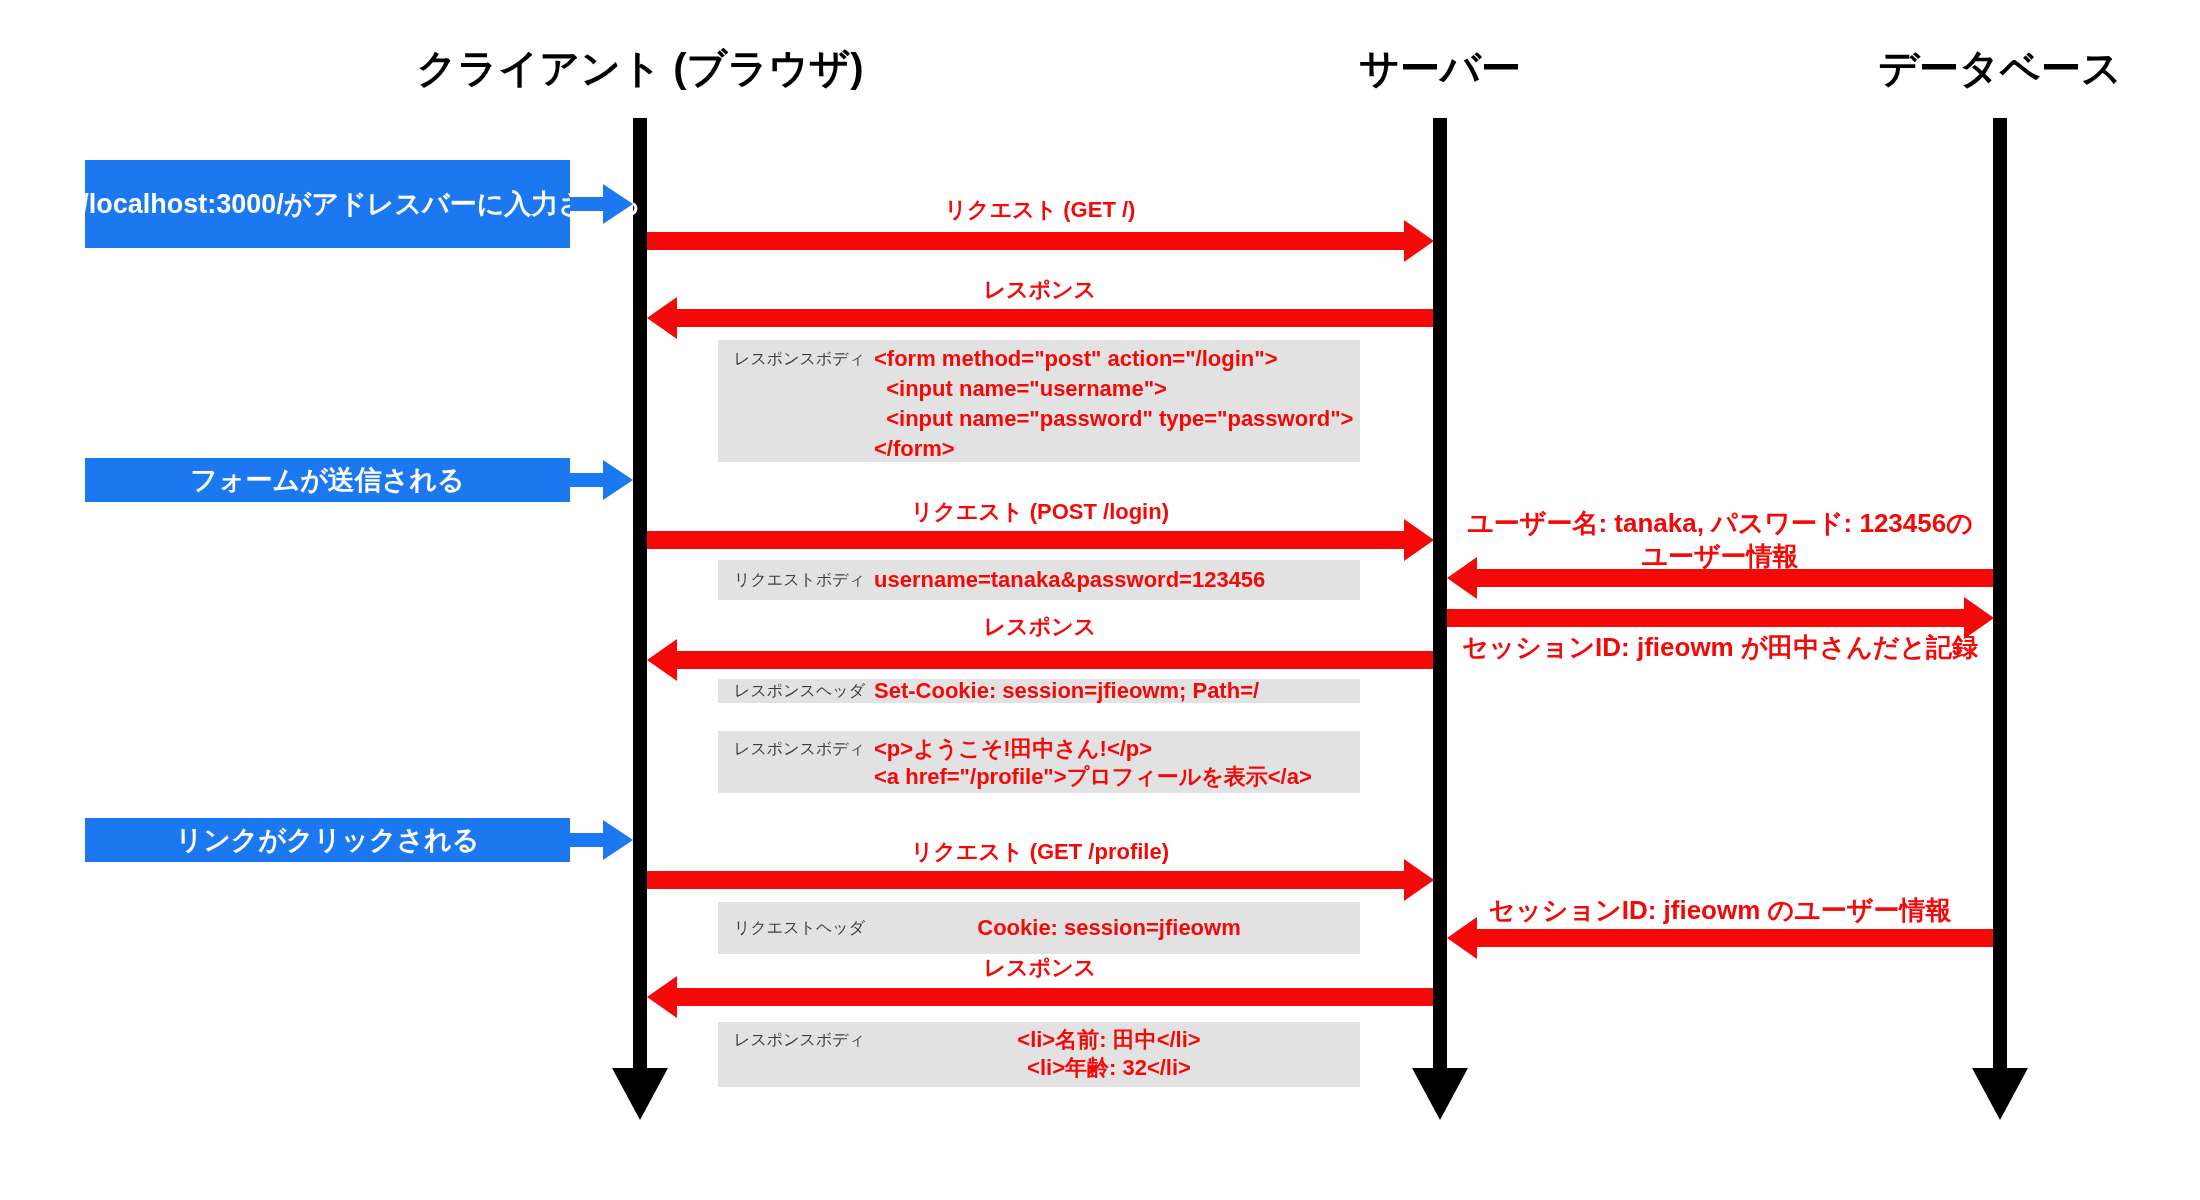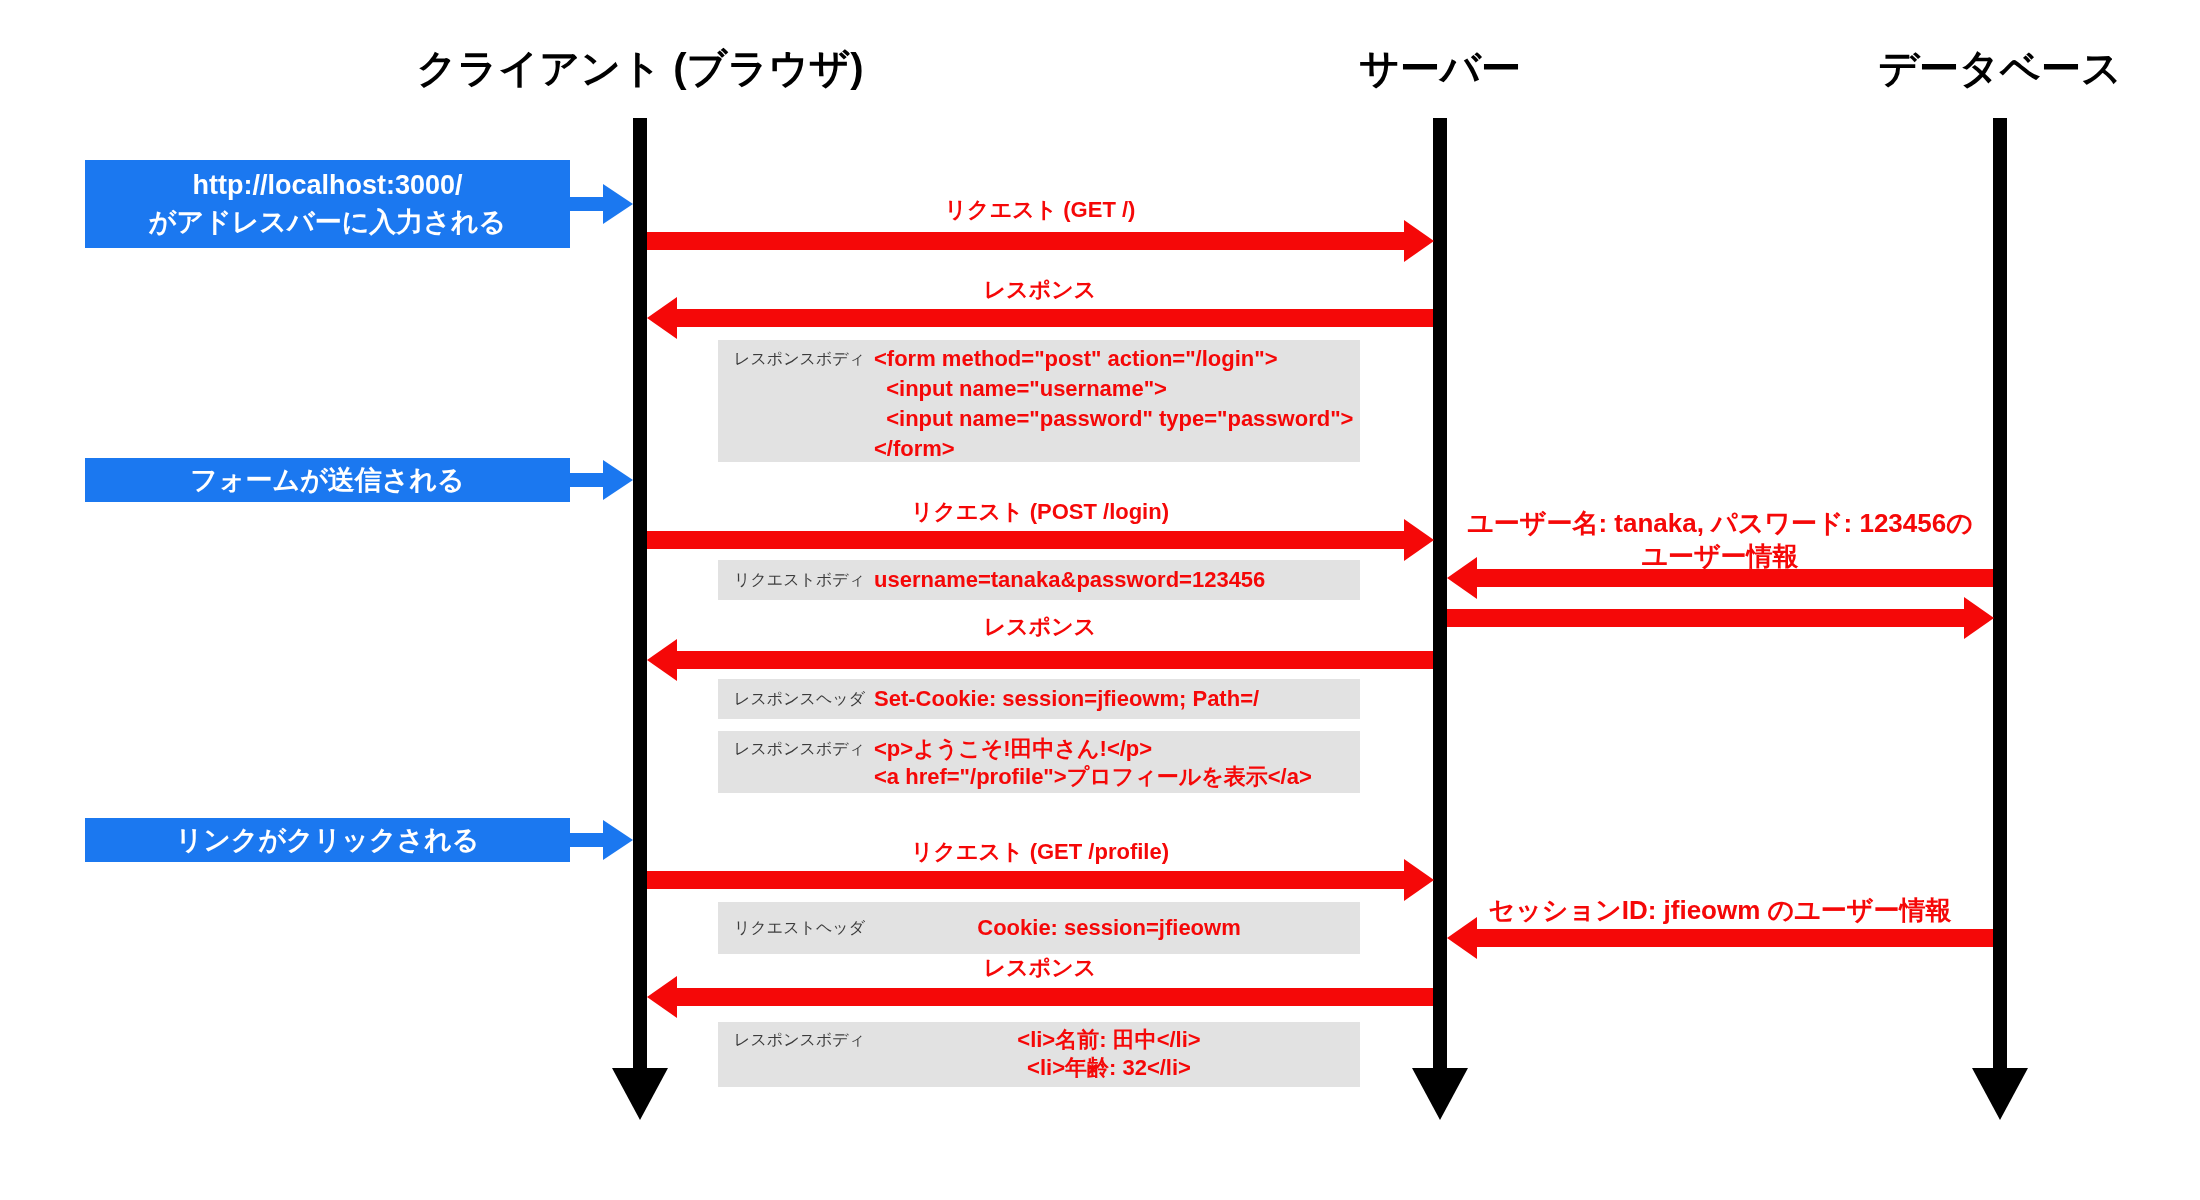--- a/index.html
+++ b/index.html
@@ -12,21 +12,21 @@
     font-size:40px;font-weight:bold;color:#000;top:44px;line-height:48px;text-align:right;
   }
   .lifeline-bar{position:absolute;top:118px;height:952px;width:14px;background:#000;}
   .lifeline-head{
     position:absolute;top:1068px;width:0;height:0;
     border-left:28px solid transparent;border-right:28px solid transparent;
     border-top:52px solid #000;
   }
   .event{
     position:absolute;left:85px;width:485px;background:var(--blue);
-    display:flex;flex-direction:column;align-items:center;justify-content:center;
+    display:flex;flex-direction:row;align-items:center;justify-content:center;
     color:#fff;font-weight:bold;font-size:27px;line-height:37px;white-space:nowrap;
   }
   .barrow{position:absolute;left:570px;width:34px;height:14px;background:var(--blue);}
   .barrow::after{
     content:"";position:absolute;right:-29px;top:-13px;width:0;height:0;
     border-top:20px solid transparent;border-bottom:20px solid transparent;
     border-left:30px solid var(--blue);
   }
   .rarrow{position:absolute;height:18px;background:var(--red);}
   .rarrow.right::after{
@@ -109,20 +109,23 @@
   <div class="mlabel" style="left:1040px;top:952px">レスポンス</div>
   <div class="rarrow left" style="left:676px;top:988px;width:757px"></div>
 
   <div class="dbnote" style="left:1720px;top:507px">
     <div>ユーザー名: tanaka, パスワード: 123456の</div>
     <div>ユーザー情報</div>
   </div>
   <div class="rarrow left" style="left:1476px;top:569px;width:517px"></div>
 
   <div class="rarrow right" style="left:1447px;top:609px;width:518px"></div>
+  <div class="dbnote" style="left:1720px;top:631px">
+    <div>セッションID: jfieowm が田中さんだと記録</div>
+  </div>
 
   <div class="dbnote" style="left:1720px;top:894px">
     <div>セッションID: jfieowm のユーザー情報</div>
   </div>
   <div class="rarrow left" style="left:1476px;top:929px;width:517px"></div>
 
   <div class="pbox" style="top:340px;height:122px">
     <div class="plabel">レスポンスボディ</div>
     <div class="pcode">
       <div>&lt;form method="post" action="/login"&gt;</div>
@@ -132,21 +135,21 @@
     </div>
   </div>
 
   <div class="pbox single" style="top:560px;height:40px">
     <div class="plabel">リクエストボディ</div>
     <div class="pcode">
       <div>username=tanaka&amp;password=123456</div>
     </div>
   </div>
 
-  <div class="pbox single" style="top:679px;height:40px">
+  <div class="pbox single" style="top:679px;height:24px">
     <div class="plabel">レスポンスヘッダ</div>
     <div class="pcode">
       <div>Set-Cookie: session=jfieowm; Path=/</div>
     </div>
   </div>
 
   <div class="pbox tight" style="top:731px;height:62px">
     <div class="plabel">レスポンスボディ</div>
     <div class="pcode">
       <div>&lt;p&gt;ようこそ!田中さん!&lt;/p&gt;</div>

